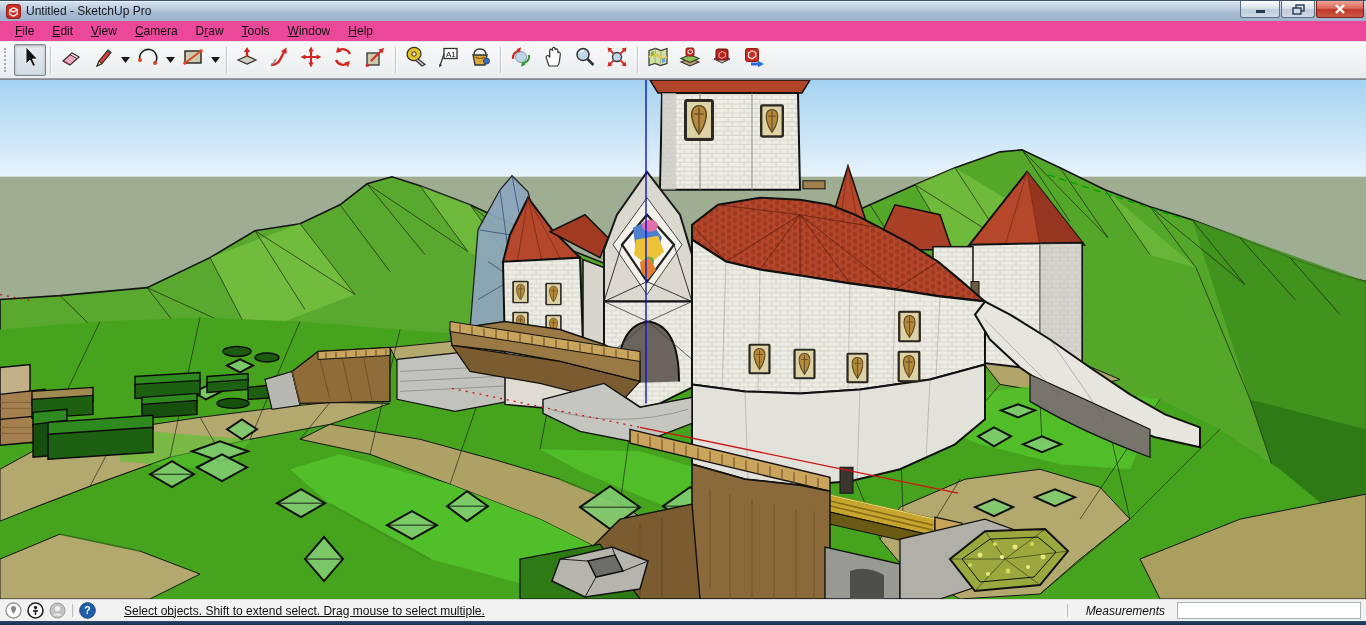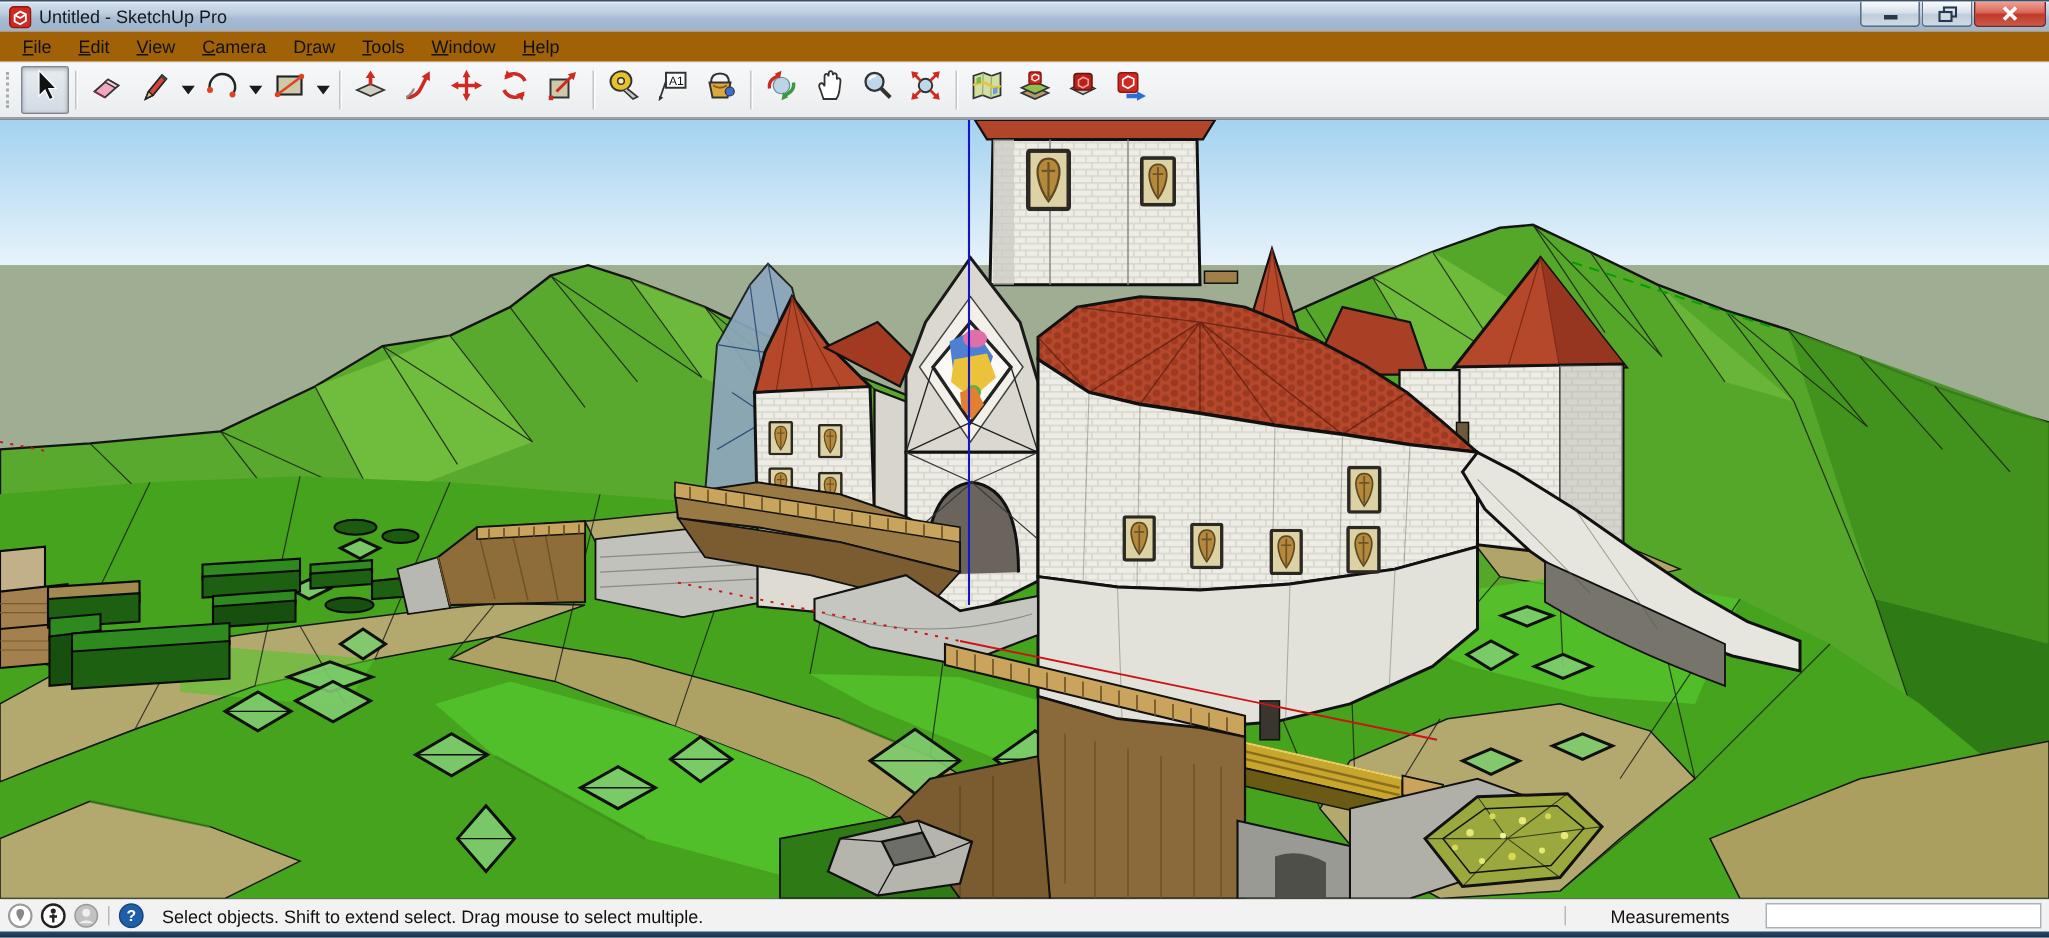--- a/index.html
+++ b/index.html
@@ -10,21 +10,21 @@
             border-top:1px solid #3c5068;display:flex;align-items:center;box-sizing:border-box;
             box-shadow:inset 0 1px 0 #e9f1f9;}
   .app-icon{width:15px;height:15px;margin:0 5px 0 6px;flex:0 0 auto;}
   .title-text{font-size:12px;color:#15181c;white-space:nowrap;}
   .win-buttons{margin-left:auto;display:flex;align-items:flex-start;height:100%;padding-right:2px;}
   .wbtn{height:16px;margin-left:1px;border:1px solid #5d6e82;border-top:none;border-radius:0 0 3px 3px;
         background:linear-gradient(#fbfdfe,#d7e1ea 45%,#bfccd9 55%,#cfdae5);display:flex;align-items:center;justify-content:center;}
   .wbtn.min{width:38px}.wbtn.rest{width:32px}
   .wbtn.close{width:46px;background:linear-gradient(#efa296,#d9685a 45%,#c0392a 55%,#cc5a44);border-color:#7e241a;}
   
-  .menubar{height:21px;background:#a16207;display:flex;align-items:center;padding-left:6px;
+  .menubar{height:21px;background:#ec4899;display:flex;align-items:center;padding-left:6px;
            border-bottom:1px solid #e6e8ea;box-sizing:border-box;}
   .menu-item{font-size:12px;color:#111;padding:2px 9px;cursor:default;}
   .menu-item u{text-decoration:underline;}
   
   .toolbar{height:37px;background:linear-gradient(#f7f8f9,#eaedef);border-bottom:1px solid #989ea4;
            display:flex;align-items:center;box-sizing:border-box;padding-left:2px;}
   .grip{width:4px;height:24px;border-left:2px dotted #a3aab1;margin:0 4px 0 2px;}
   .tbtn{width:30px;height:30px;display:flex;align-items:flex-start;justify-content:center;
         border:1px solid transparent;border-radius:2px;flex:0 0 auto;}
   .tbtn.active{background:linear-gradient(#e7edf2,#d2dbe3);border-color:#7c8791;
@@ -32,23 +32,23 @@
   .dropbtn{width:13px;height:30px;display:flex;align-items:center;justify-content:center;flex:0 0 auto;}
   .tsep{width:1px;height:26px;background:#c2c6ca;box-shadow:1px 0 0 #fdfdfd;margin:0 4px;flex:0 0 auto;}
   
   .viewport{height:520px;border-top:1px solid #858b91;box-sizing:border-box;background:#9fad93;}
   .viewport svg{display:block;width:100%;height:100%;}
   
   .statusbar{height:22px;background:#f2f2f2;border-top:1px solid #dadada;display:flex;align-items:center;
              box-sizing:border-box;font-size:12px;color:#111;}
   .sicon{width:17px;height:17px;margin-left:5px;flex:0 0 auto;}
   .ssep{width:1px;height:13px;background:#b9b9b9;margin:0 6px;flex:0 0 auto;}
-  .hint{margin-left:12px;white-space:nowrap;}
+  .hint{margin-left:28px;white-space:nowrap;text-decoration:underline;}
   .meas-wrap{margin-left:auto;display:flex;align-items:center;}
-  .meas-label{margin:0 24px;}
+  .meas-label{margin:0 12px;font-style:italic;}
   .meas-input{width:176px;height:15px;border:1px solid #a9b1b9;background:#fff;font:12px "Liberation Sans",sans-serif;
               padding:0 3px;margin-right:5px;}
   .bottom-border{height:4px;background:linear-gradient(#2a4a6d,#16304f);}
 </style>
 </head>
 <body>
 
 <div class="window">
 
   <div class="titlebar">

